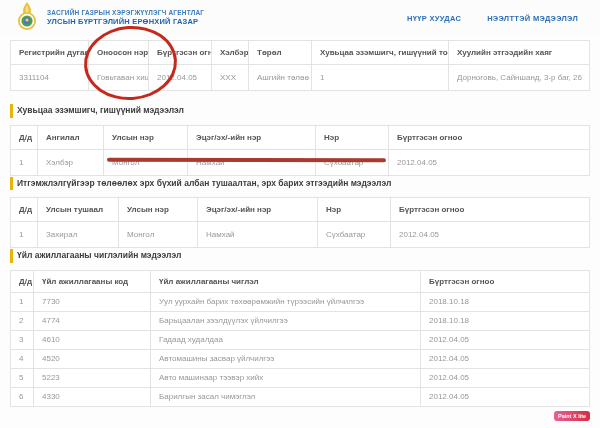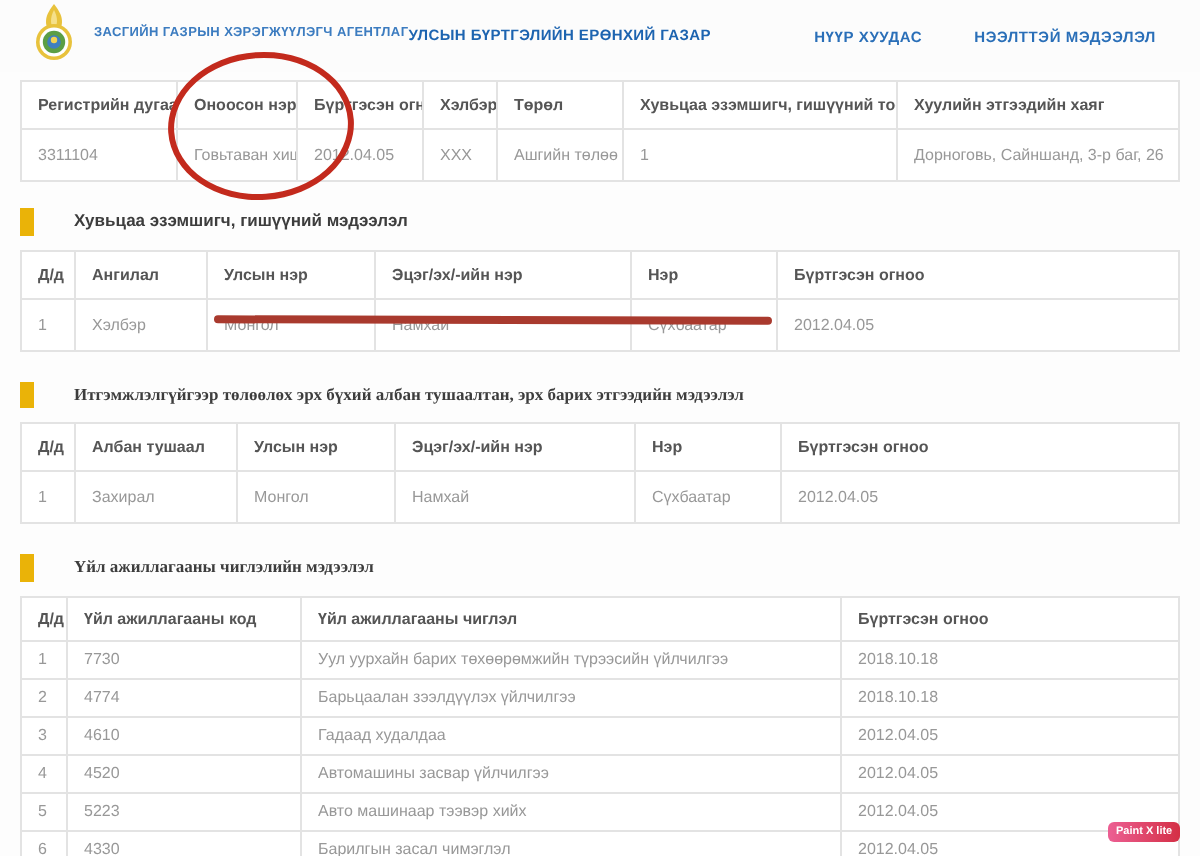--- a/index.html
+++ b/index.html
@@ -13,21 +13,21 @@
   }
   
   .topbar {
     height:36px;
     display:flex;
     align-items:center;
     padding:0 22px 0 14px;
     background:#fcfcfc;
   }
   .brand { display:flex; align-items:center; gap:7px; }
-  .brand-lines { display:flex; flex-direction:row; line-height:1.35; }
+  .brand-lines { display:flex; flex-direction:column; line-height:1.35; }
   .brand-line1 { font-size:6.5px; font-weight:bold; color:#3c7cc0; letter-spacing:.2px; }
   .brand-line2 { font-size:7.5px; font-weight:bold; color:#1d64b0; letter-spacing:.2px; }
   .nav { margin-left:auto; display:flex; gap:26px;justify-content:center; }
   .nav-link {
     font-size:7.5px; font-weight:bold; color:#2a6fb8;
     text-decoration:none; letter-spacing:.3px; cursor:pointer;
   }
   
   .content { padding:0 10px; }
   table {
@@ -59,25 +59,25 @@
   #tbl-activities th:nth-child(1){width:23px} #tbl-activities th:nth-child(2){width:117px}
   #tbl-activities th:nth-child(3){width:270px}
   #tbl-activities th { padding:6px 8px; }
   #tbl-activities td { padding:4.5px 8px; }
   .section-title {
     margin-top:13px;
     margin-bottom:7px;
     font-size:8.5px;
     font-weight:bold;
     color:#3d3d3d;
-    border-left:7px solid #eab308;
-    padding-left:20px;
+    border-left:3px solid #eab308;
+    padding-left:4px;
     line-height:1.6;
   }
-  .mt-lg { margin-top:15px;font-family:Liberation Serif, serif; }
+  .mt-lg { margin-top:1px; }
   
   .red-ellipse {
     position:absolute;
     left:84px; top:26px;
     width:93px; height:74px;
     border:3.5px solid #c32a1d;
     border-radius:50%;
     transform:rotate(-4deg);
     pointer-events:none;
   }
@@ -179,21 +179,21 @@
           <td>2012.04.05</td>
         </tr>
       </tbody>
     </table>
 
   <div class="section-title mt-lg">Итгэмжлэлгүйгээр төлөөлөх эрх бүхий албан тушаалтан, эрх барих этгээдийн мэдээлэл</div>
   <table id="tbl-officials">
       <thead>
         <tr>
           <th>Д/д</th>
-          <th>Албан тушаал</th>
+          <th>Улсын тушаал</th>
           <th>Улсын нэр</th>
           <th>Эцэг/эх/-ийн нэр</th>
           <th>Нэр</th>
           <th>Бүртгэсэн огноо</th>
         </tr>
       </thead>
       <tbody>
         <tr>
           <td>1</td>
           <td>Захирал</td>

